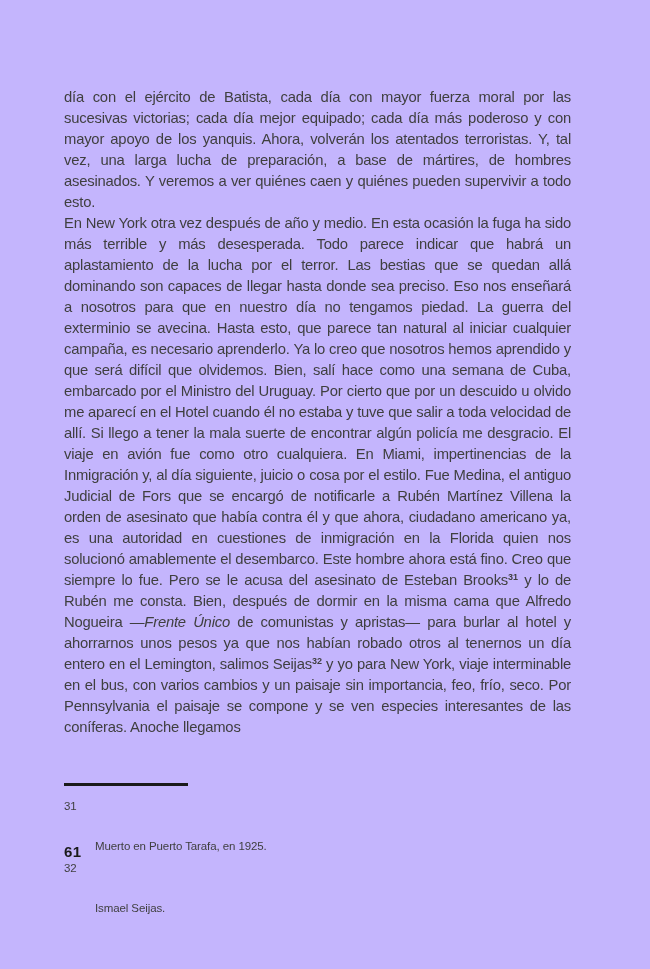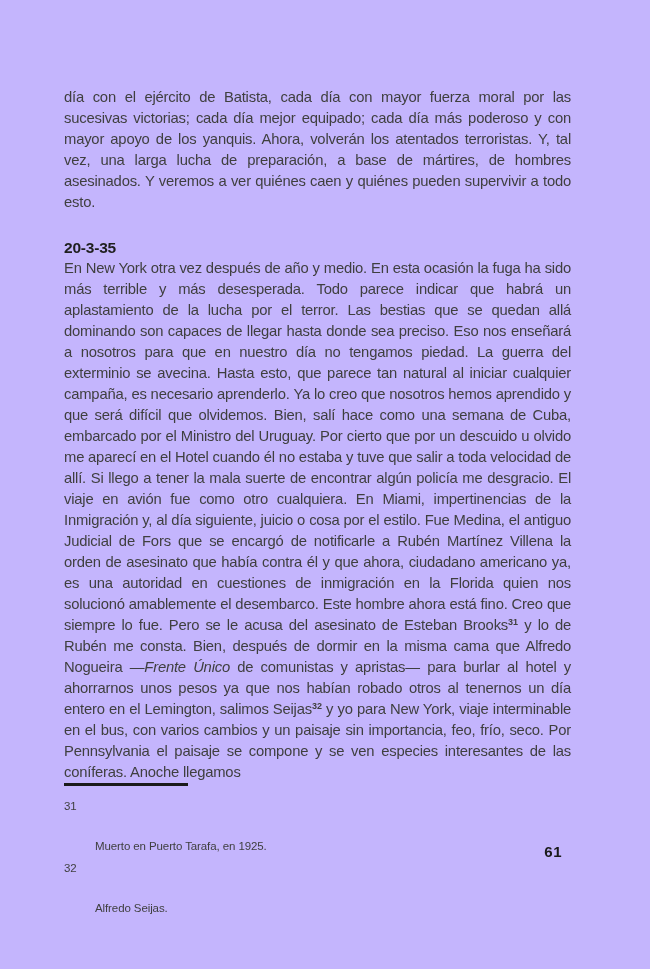--- a/index.html
+++ b/index.html
@@ -76,51 +76,49 @@
   }
   .fn-text {
     flex: 1;
     margin-top: 40px;
   }
   .page-number {
     position: absolute;
     left: 64px;
     top: 843px;
     width: 498px;
-    text-align: right;
     font-size: 15px;
     font-weight: bold;
     letter-spacing: 0.5px;
     color: #1a1a1a;
   }
 </style>
 </head>
 <body>
 
 <div class="page">
 
   <div class="text-block">
 
     <p class="para"><span>día con el ejército de Batista, cada día con mayor fuerza moral por las sucesivas victorias; cada día mejor equipado; cada día más poderoso y con mayor apoyo de los yanquis. Ahora, volverán los atentados terroristas. Y, tal vez, una larga lucha de preparación, a base de mártires, de hombres asesinados. Y veremos a ver quiénes caen y quiénes pueden supervivir a todo esto.</span></p>
 
-    <h2 class="heading">20-3-35</h2>
 
     <p class="para"><span>En New York otra vez después de año y medio. En esta ocasión la fuga ha sido más terrible y más desesperada. Todo parece indicar que habrá un aplastamiento de la lucha por el terror. Las bestias que se quedan allá dominando son capaces de llegar hasta donde sea preciso. Eso nos enseñará a nosotros para que en nuestro día no tengamos piedad. La guerra del exterminio se avecina. Hasta esto, que parece tan natural al iniciar cualquier campaña, es necesario aprenderlo. Ya lo creo que nosotros hemos aprendido y que será difícil que olvidemos. Bien, salí hace como una semana de Cuba, embarcado por el Ministro del Uruguay. Por cierto que por un descuido u olvido me aparecí en el Hotel cuando él no estaba y tuve que salir a toda velocidad de allí. Si llego a tener la mala suerte de encontrar algún policía me desgracio. El viaje en avión fue como otro cualquiera. En Miami, impertinencias de la Inmigración y, al día siguiente, juicio o cosa por el estilo. Fue Medina, el antiguo Judicial de Fors que se encargó de notificarle a Rubén Martínez Villena la orden de asesinato que había contra él y que ahora, ciudadano americano ya, es una autoridad en cuestiones de inmigración en la Florida quien nos solucionó amablemente el desembarco. Este hombre ahora está fino. Creo que siempre lo fue. Pero se le acusa del asesinato de Esteban Brooks</span><sup class="fn-ref">31</sup><span> y lo de Rubén me consta. Bien, después de dormir en la misma cama que Alfredo Nogueira —</span><em>Frente Único</em><span> de comunistas y apristas— para burlar al hotel y ahorrarnos unos pesos ya que nos habían robado otros al tenernos un día entero en el Lemington, salimos Seijas</span><sup class="fn-ref">32</sup><span> y yo para New York, viaje interminable en el bus, con varios cambios y un paisaje sin importancia, feo, frío, seco. Por Pennsylvania el paisaje se compone y se ven especies interesantes de las coníferas. Anoche llegamos</span></p>
 
   </div>
 
   <div class="footnote-block">
     <div class="footnote-rule"></div>
 
     <div class="footnote">
       <span class="fn-num">31</span>
       <span class="fn-text">Muerto en Puerto Tarafa, en 1925.</span>
     </div>
 
     <div class="footnote">
       <span class="fn-num">32</span>
-      <span class="fn-text">Alfredo Seijas.</span>
+      <span class="fn-text">Ismael Seijas.</span>
     </div>
   </div>
 
   <div class="page-number">61</div>
 
 </div>
 
 </body></html>

